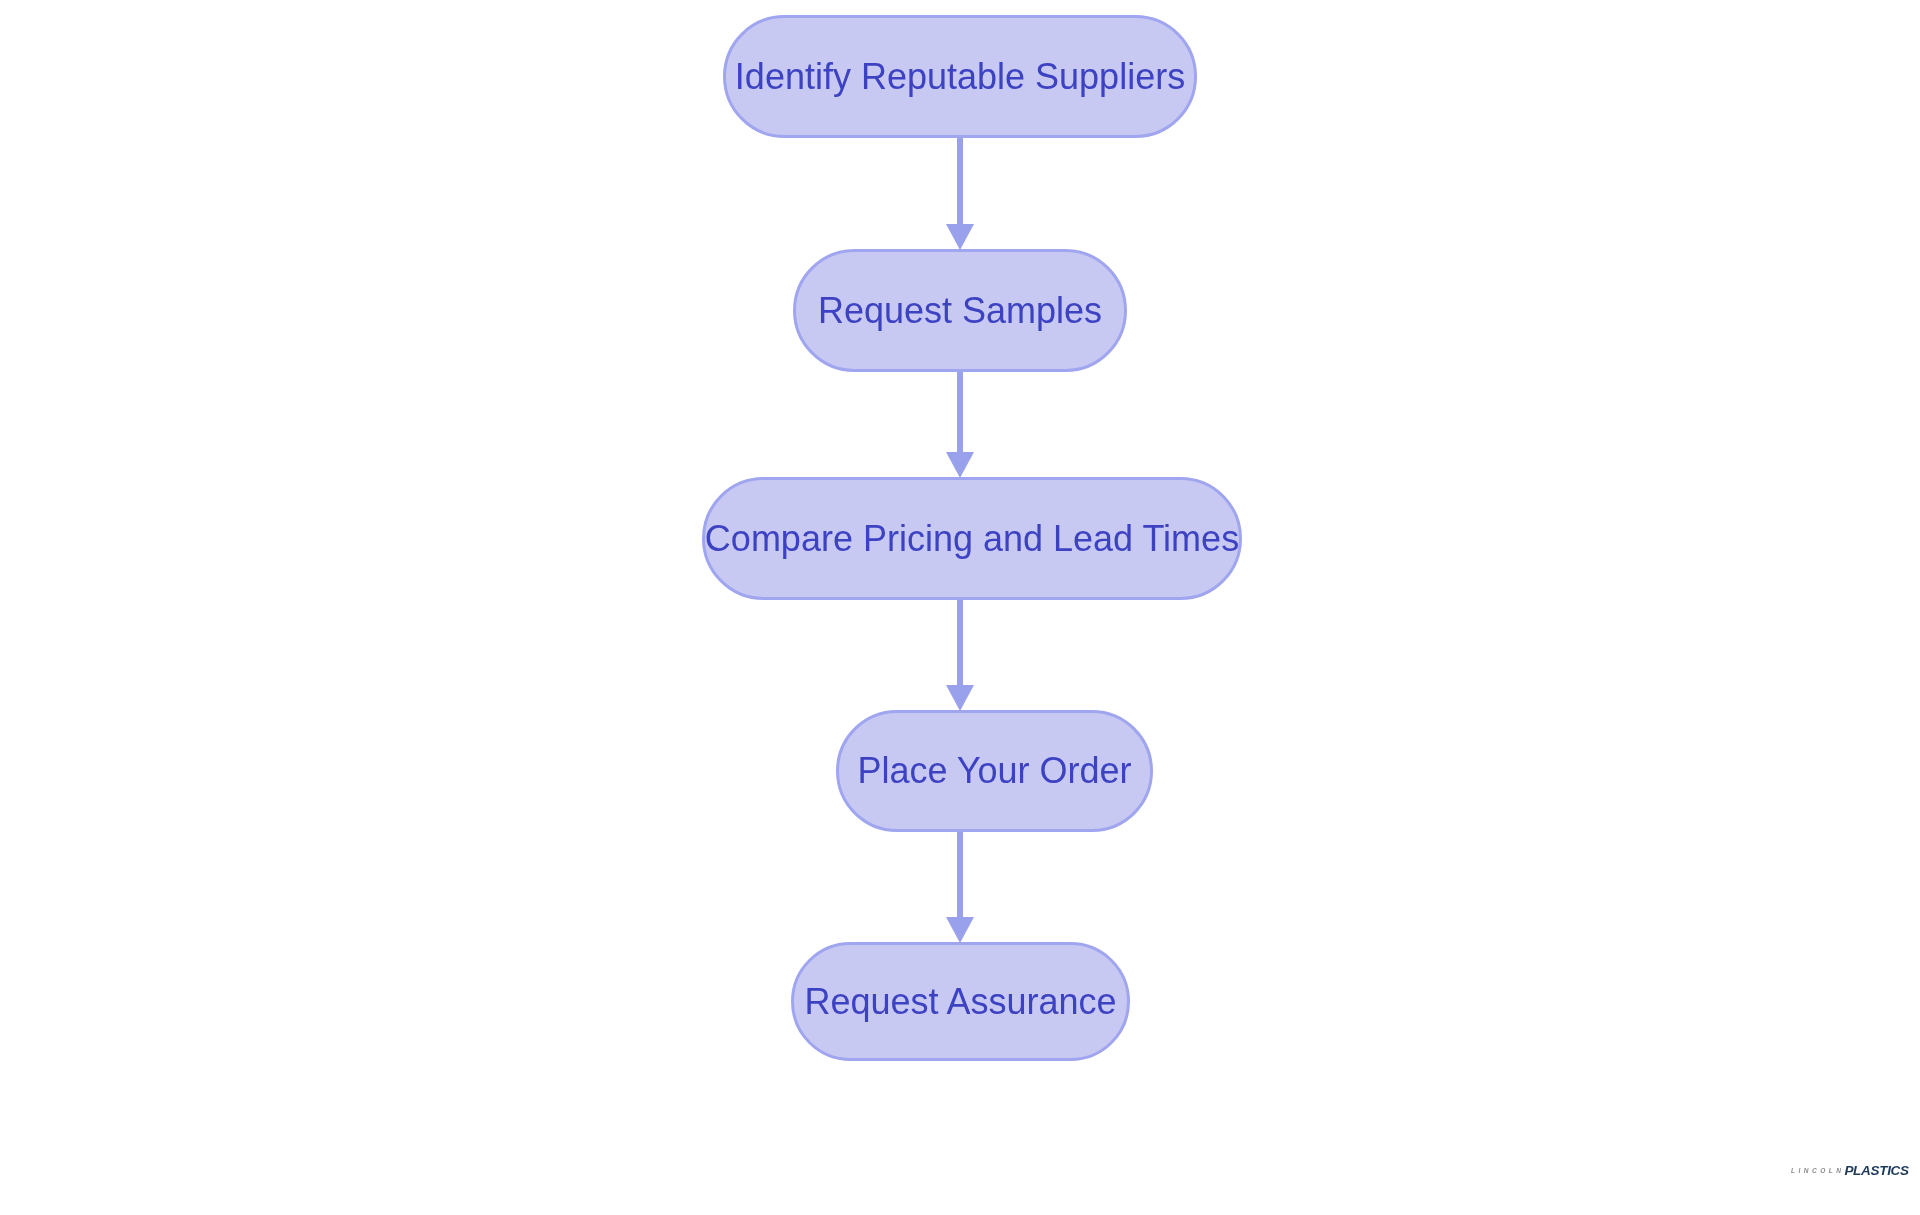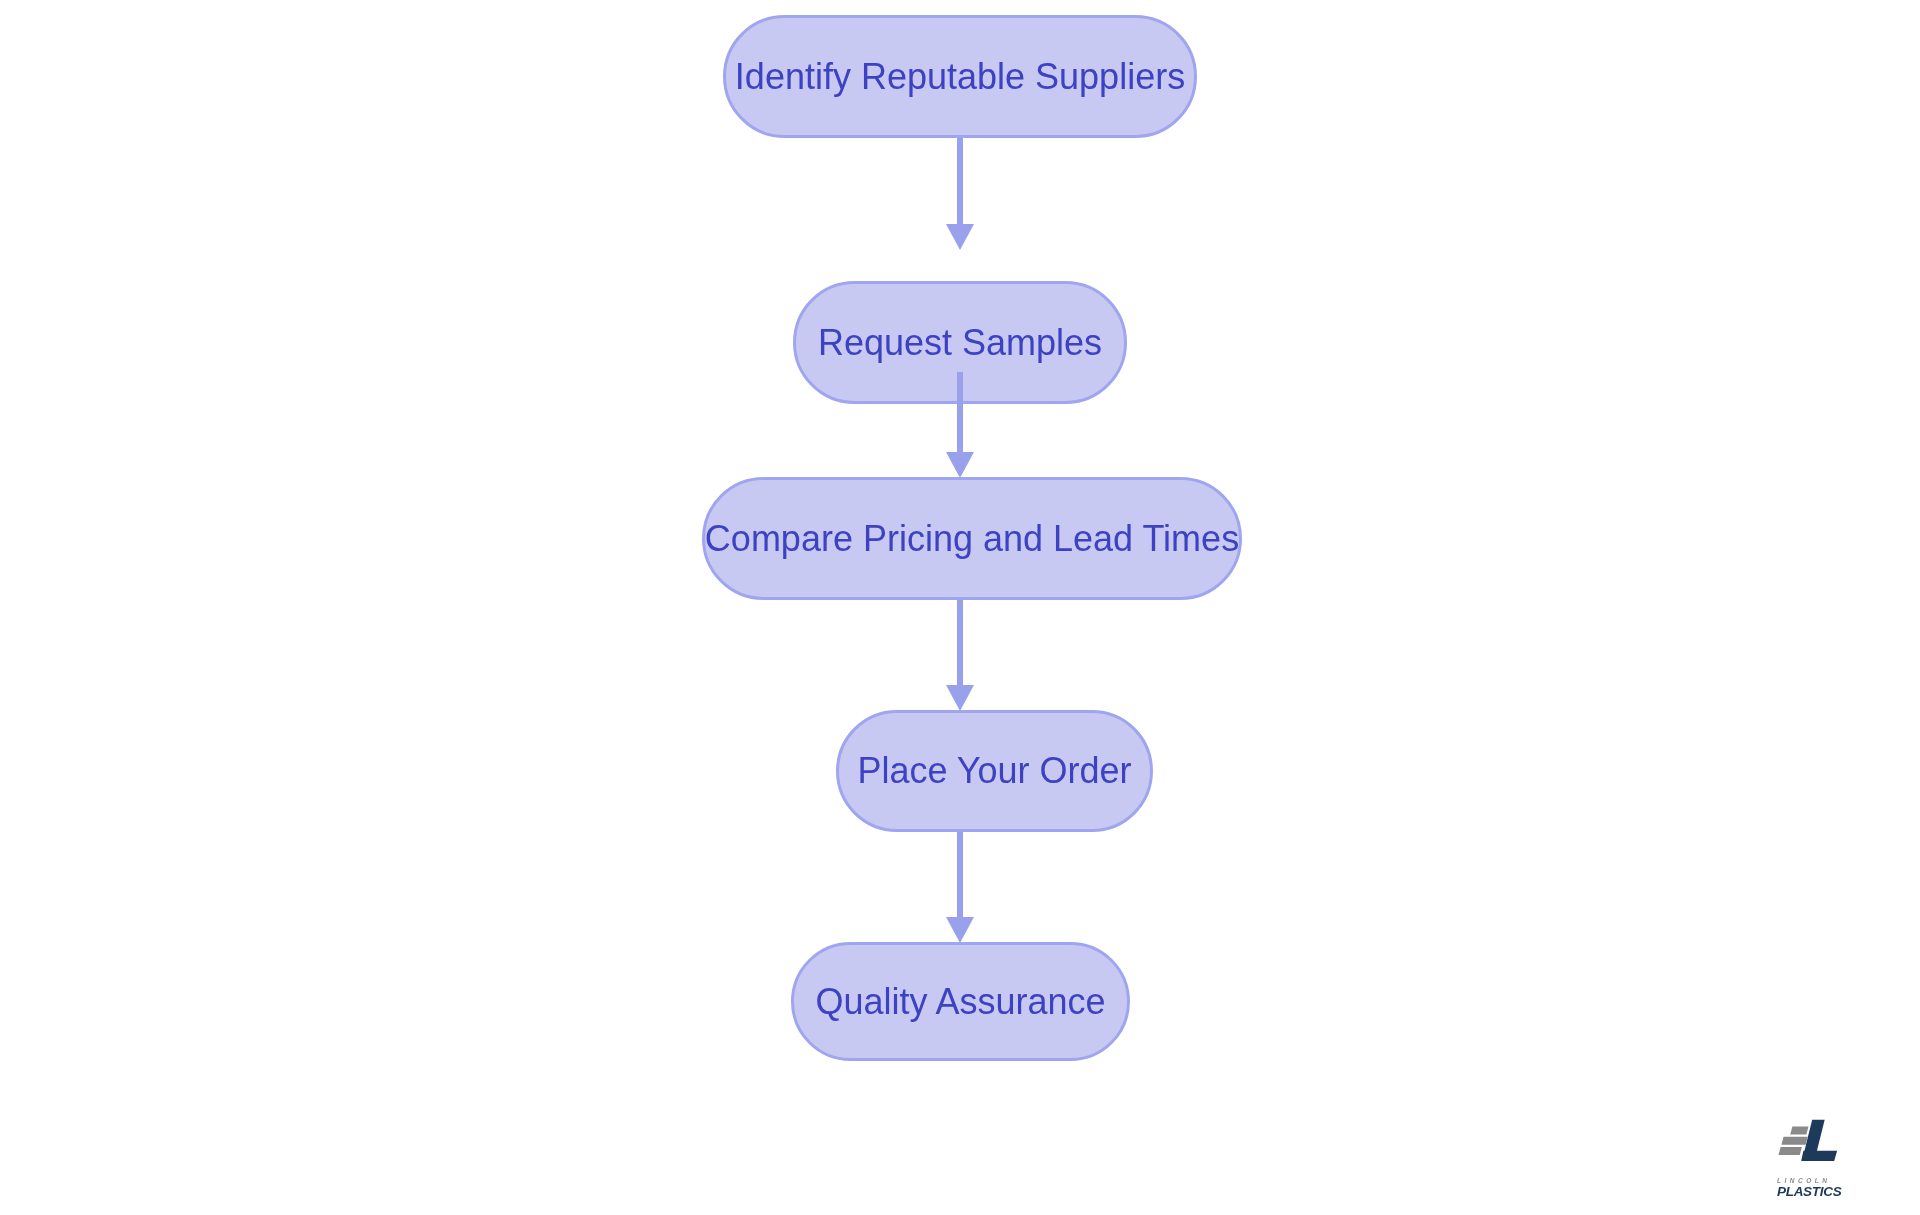--- a/index.html
+++ b/index.html
@@ -57,25 +57,26 @@
     transform: translateX(-50%);
     bottom: 0;
     width: 0;
     height: 0;
     border-left: 14px solid transparent;
     border-right: 14px solid transparent;
     border-top: 26px solid var(--arrow);
   }
   .logo {
     position: absolute;
-    right: 67px;
+    right: 53px;
     bottom: 16px;
     width: 76px;
     display: flex;
-    flex-direction: column;
+    flex-direction: row;
+    align-items: center;
   }
   .logo-mark { width: 66px; height: 58px; }
   .logo-line1 {
     color: var(--logo-gray);
     font-size: 6.5px;
     font-weight: 700;
     font-style: italic;
     letter-spacing: 3.5px;
     margin-top: 1px;
     white-space: nowrap;
@@ -96,21 +97,21 @@
 
   <div class="node" style="left:723px; top:15px; width:474px; height:123px;">
     <span class="node-label">Identify Reputable Suppliers</span>
   </div>
 
   <div class="arrow" style="top:138px; height:112px;">
     <div class="arrow-line"></div>
     <div class="arrow-head"></div>
   </div>
 
-  <div class="node" style="left:793px; top:249px; width:334px; height:123px;margin-top:32px;">
+  <div class="node" style="left:793px; top:249px; width:334px; height:123px;">
     <span class="node-label">Request Samples</span>
   </div>
 
   <div class="arrow" style="top:372px; height:106px;">
     <div class="arrow-line"></div>
     <div class="arrow-head"></div>
   </div>
 
   <div class="node" style="left:690px; top:477px; width:540px; height:123px;margin-left:12px;">
     <span class="node-label">Compare Pricing and Lead Times</span>
@@ -124,21 +125,21 @@
   <div class="node" style="left:836px; top:710px; width:317px; height:122px;">
     <span class="node-label">Place Your Order</span>
   </div>
 
   <div class="arrow" style="top:832px; height:111px;">
     <div class="arrow-line"></div>
     <div class="arrow-head"></div>
   </div>
 
   <div class="node" style="left:791px; top:942px; width:339px; height:119px;">
-    <span class="node-label">Quality Assurance</span>
+    <span class="node-label">Request Assurance</span>
   </div>
 
   <div class="logo">
     <svg class="logo-mark" viewBox="0 0 90 78">
 
       <polygon points="48,2 65,2 51,58 34,58" fill="var(--logo-navy)"></polygon>
       <polygon points="36,44 82,44 78,58 33,58" fill="var(--logo-navy)"></polygon>
 
       <polygon points="21,11 43,11 40,22 18,22" fill="var(--logo-gray)"></polygon>
       <polygon points="9,25 42,25 39,36 6,36" fill="var(--logo-gray)"></polygon>

